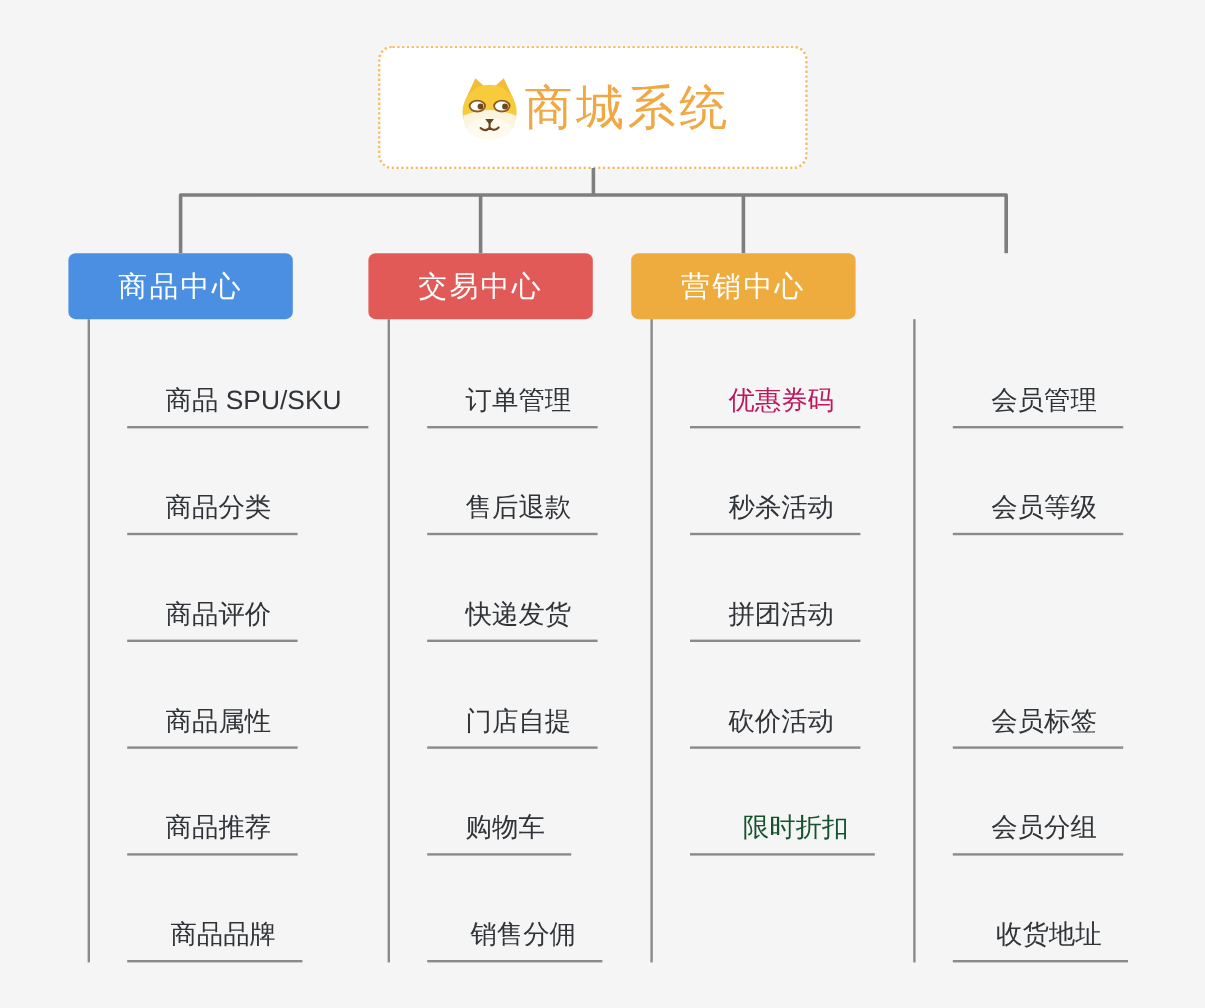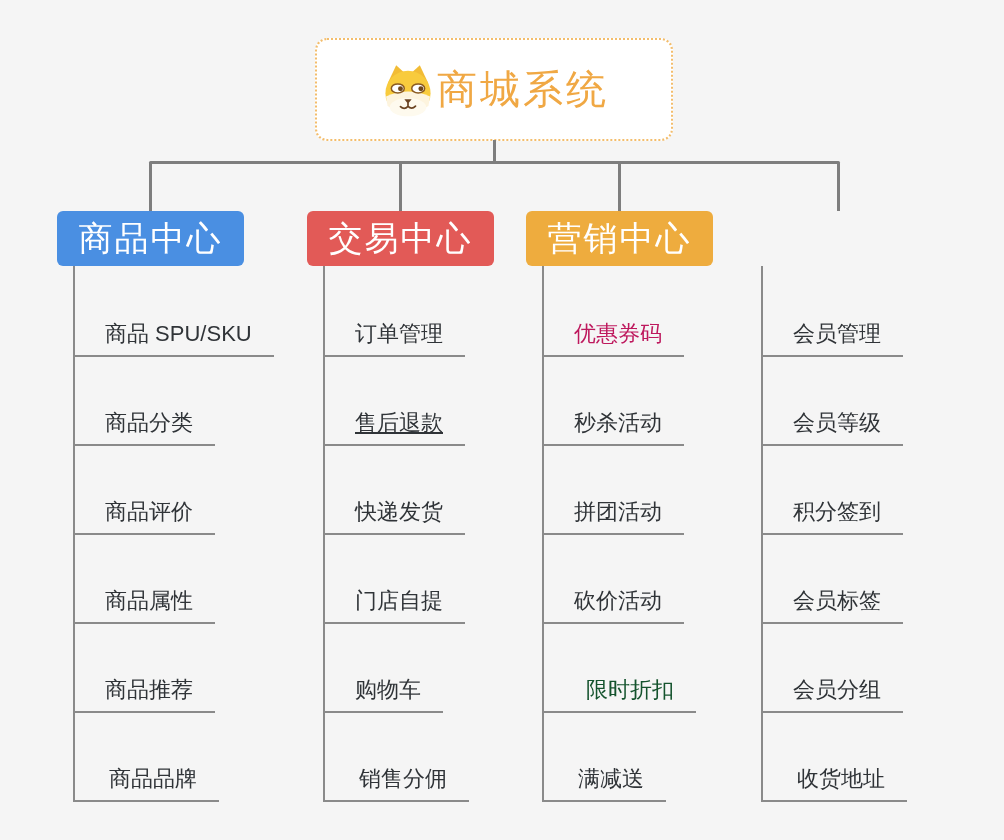--- a/index.html
+++ b/index.html
@@ -47,21 +47,21 @@
 
   
   .branch-box {
     position: absolute;
     top: 211px;
     width: 187px; height: 55px;
     border-radius: 6px;
     display: flex;
     align-items: center;
     justify-content: center;
-    font-size: 34px;
+    font-size: 24px;
     letter-spacing: 2px;
     cursor: pointer;
     white-space: nowrap;
   }
   .bx-0 { left: 57px; }
   .bx-1 { left: 307px; }
   .bx-2 { left: 526px; }
   .bx-3 { left: 745px; }
 
   
@@ -80,20 +80,21 @@
     position: absolute;
     box-sizing: border-box;
     height: 39px;
     padding: 0 22px 6px 32px;
     border-bottom: 2px solid #8a8a8a;
     font-size: 22px;
     line-height: 31px;
     white-space: nowrap;
     width: max-content;
     cursor: pointer;
+    margin-left: 33px;
   }
   .lf-0 { left: 73px; }
   .lf-1 { left: 323px; }
   .lf-2 { left: 542px; }
   .lf-3 { left: 761px; }
   .r0 { top: 318px; }
   .r1 { top: 407px; }
   .r2 { top: 496px; }
   .r3 { top: 585px; }
   .r4 { top: 674px; }
@@ -138,33 +139,31 @@
   <div class="trunk tk-3" style="background-color: rgb(138, 138, 138);"></div>
 
   <div class="leaf lf-0 r0" style="color: rgb(48, 52, 56); border-color: rgb(138, 138, 138);">商品 SPU/SKU</div>
   <div class="leaf lf-0 r1" style="color: rgb(48, 52, 56); border-color: rgb(138, 138, 138);">商品分类</div>
   <div class="leaf lf-0 r2" style="color: rgb(48, 52, 56); border-color: rgb(138, 138, 138);">商品评价</div>
   <div class="leaf lf-0 r3" style="color: rgb(48, 52, 56); border-color: rgb(138, 138, 138);">商品属性</div>
   <div class="leaf lf-0 r4" style="color: rgb(48, 52, 56); border-color: rgb(138, 138, 138);">商品推荐</div>
   <div class="leaf lf-0 r5" style="color: rgb(48, 52, 56); border-color: rgb(138, 138, 138);">商品品牌</div>
 
   <div class="leaf lf-1 r0" style="color: rgb(48, 52, 56); border-color: rgb(138, 138, 138);">订单管理</div>
-  <div class="leaf lf-1 r1" style="color: rgb(48, 52, 56); border-color: rgb(138, 138, 138); text-decoration: underline;">售后退款</div>
+  <div class="leaf lf-1 r1" style="color: rgb(48, 52, 56); border-color: rgb(138, 138, 138);">售后退款</div>
   <div class="leaf lf-1 r2" style="color: rgb(48, 52, 56); border-color: rgb(138, 138, 138);">快递发货</div>
   <div class="leaf lf-1 r3" style="color: rgb(48, 52, 56); border-color: rgb(138, 138, 138);">门店自提</div>
   <div class="leaf lf-1 r4" style="color: rgb(48, 52, 56); border-color: rgb(138, 138, 138);">购物车</div>
   <div class="leaf lf-1 r5" style="color: rgb(48, 52, 56); border-color: rgb(138, 138, 138);">销售分佣</div>
 
   <div class="leaf lf-2 r0" style="color: #be185d; border-color: rgb(138, 138, 138);">优惠券码</div>
   <div class="leaf lf-2 r1" style="color: rgb(48, 52, 56); border-color: rgb(138, 138, 138);">秒杀活动</div>
   <div class="leaf lf-2 r3" style="color: rgb(48, 52, 56); border-color: rgb(138, 138, 138);">砍价活动</div>
   <div class="leaf lf-2 r2" style="color: rgb(48, 52, 56); border-color: rgb(138, 138, 138);">拼团活动</div>
   <div class="leaf lf-2 r4" style="color: #14532d; border-color: rgb(138, 138, 138); padding-left: 44px;">限时折扣</div>
-  <div class="leaf lf-2 r5" style="color: rgb(48, 52, 56); border-color: rgb(138, 138, 138);">满减送</div>
 
   <div class="leaf lf-3 r0" style="color: rgb(48, 52, 56); border-color: rgb(138, 138, 138);">会员管理</div>
   <div class="leaf lf-3 r1" style="color: rgb(48, 52, 56); border-color: rgb(138, 138, 138);">会员等级</div>
-  <div class="leaf lf-3 r2" style="color: rgb(48, 52, 56); border-color: rgb(138, 138, 138);">积分签到</div>
   <div class="leaf lf-3 r3" style="color: rgb(48, 52, 56); border-color: rgb(138, 138, 138);">会员标签</div>
   <div class="leaf lf-3 r4" style="color: rgb(48, 52, 56); border-color: rgb(138, 138, 138);">会员分组</div>
   <div class="leaf lf-3 r5" style="color: rgb(48, 52, 56); border-color: rgb(138, 138, 138);">收货地址</div>
 
 </div>
 
 </body></html>

